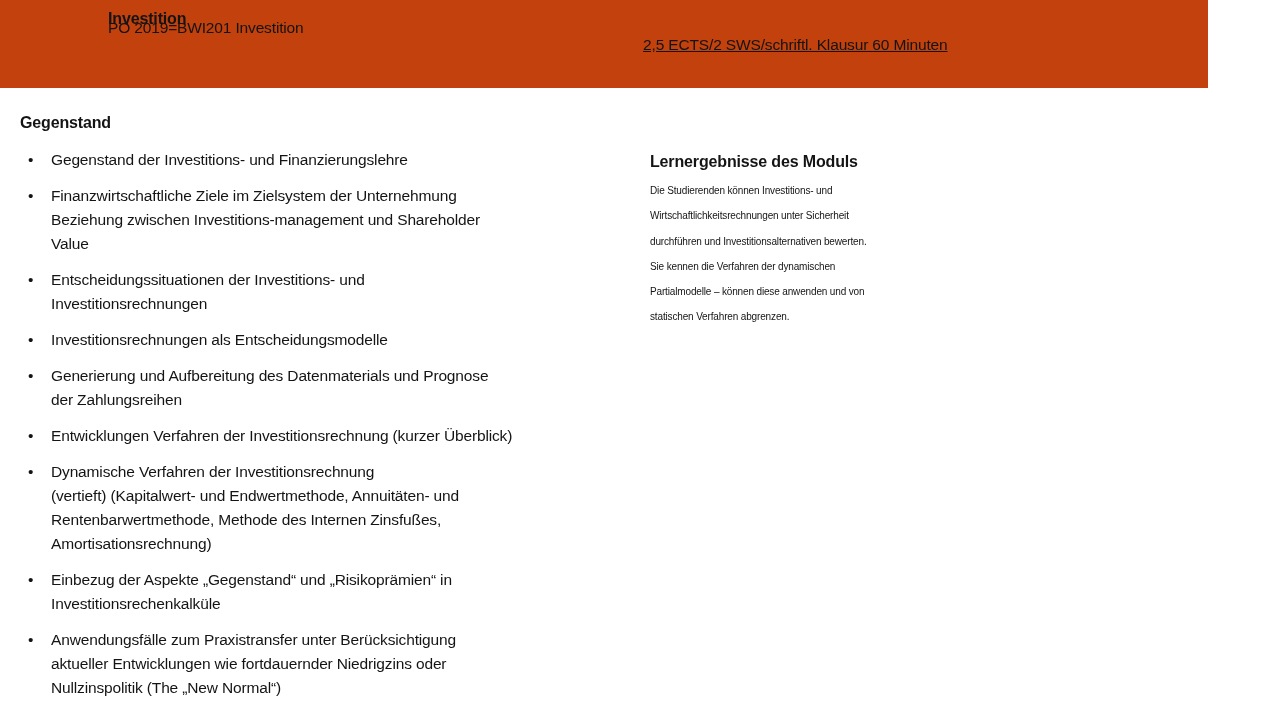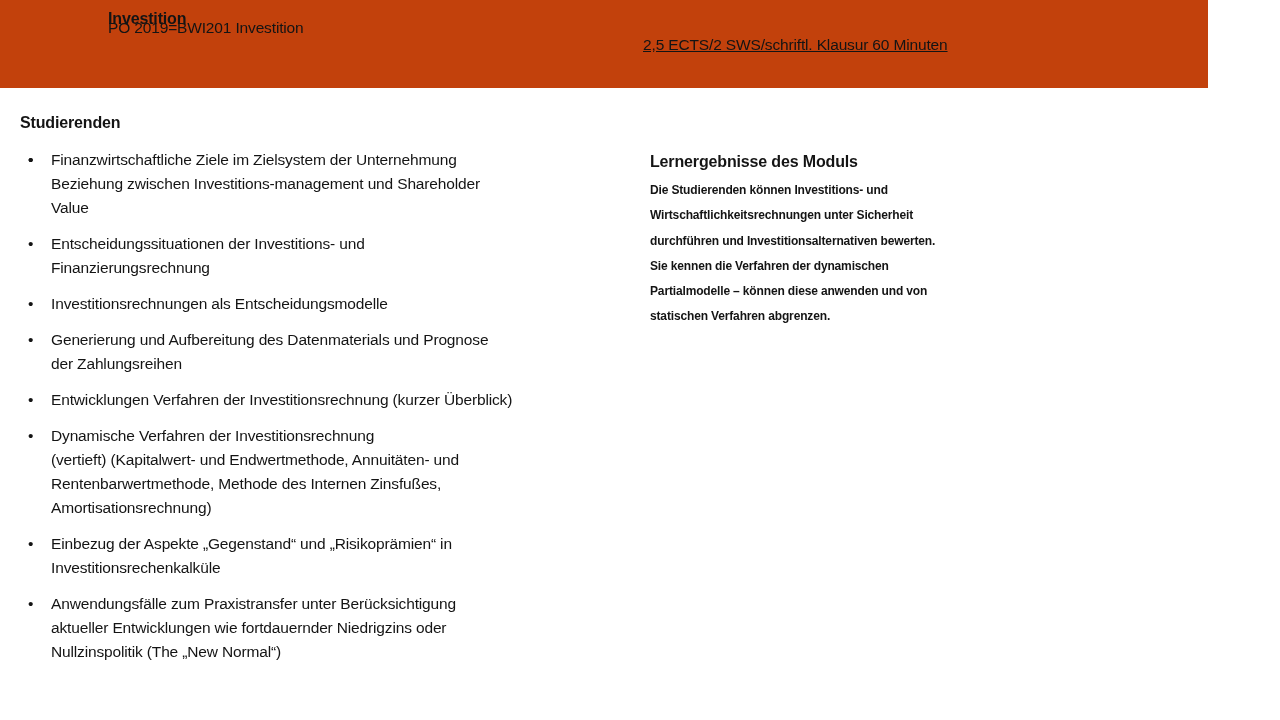--- a/index.html
+++ b/index.html
@@ -97,56 +97,56 @@
     position: absolute;
     left: 650px;
     top: 116px;
     width: 460px;
     margin-top: 36px;
   }
   .right-col .col-heading {
     margin-bottom: 7px;
   }
   .right-col .body-text {
-    font-size: 12px;
+    font-size: 10px;
     line-height: 25.3px;
     white-space: pre-line;
-    font-weight: bold;
   }
 </style>
 </head>
 <body>
 
 <div class="page">
 
   <header class="band">
     <div class="title">Investition</div>
     <div class="code">PO 2019=BWI201 Investition</div>
     <div class="exam">2,5 ECTS/2 SWS/schriftl. Klausur 60 Minuten</div>
   </header>
 
   <section class="left-col">
-    <h2 class="col-heading">Studierenden</h2>
+    <h2 class="col-heading">Gegenstand</h2>
     <ul class="bullet-list">
 
         <li>
           <span class="dot">•</span>
+          <span class="txt">Gegenstand der Investitions- und Finanzierungslehre</span>
         </li>
 
         <li>
           <span class="dot">•</span>
           <span class="txt">Finanzwirtschaftliche Ziele im Zielsystem der Unternehmung
 Beziehung zwischen Investitions-management und Shareholder
 Value</span>
         </li>
 
         <li>
           <span class="dot">•</span>
           <span class="txt">Entscheidungssituationen der Investitions- und
-Finanzierungsrechnung</span>
+Investitionsrechnungen</span>
         </li>
 
         <li>
           <span class="dot">•</span>
           <span class="txt">Investitionsrechnungen als Entscheidungsmodelle</span>
         </li>
 
         <li>
           <span class="dot">•</span>
           <span class="txt">Generierung und Aufbereitung des Datenmaterials und Prognose

